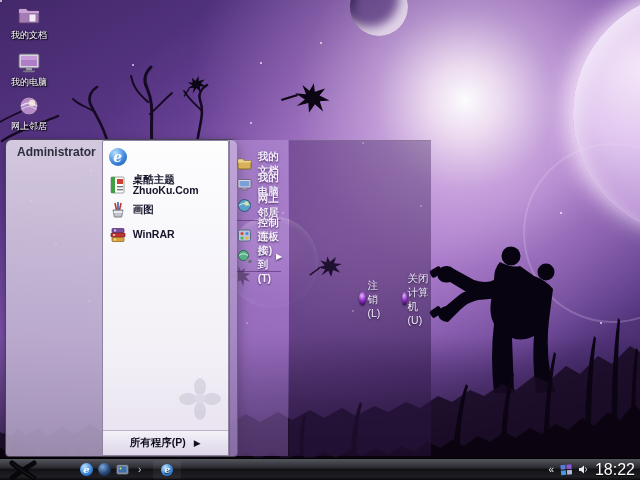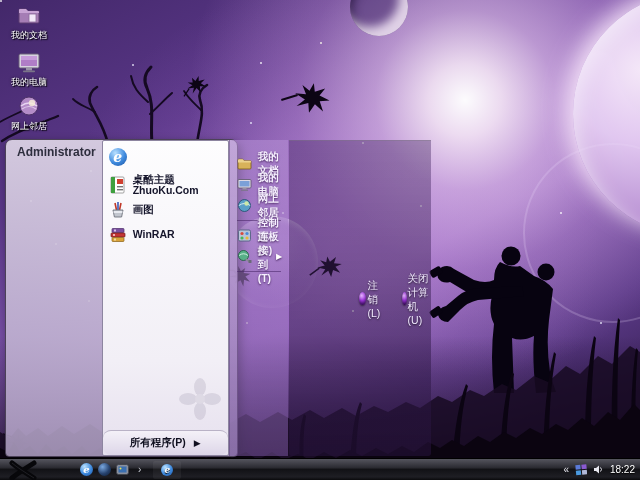--- a/index.html
+++ b/index.html
@@ -43,21 +43,21 @@
   .sm-left{width:127px;margin-left:6px;background:linear-gradient(to bottom,#fdfdfe 0%,#f2eff6 70%,#e6e0ee 100%);
     border:1px solid #8d85a0;border-radius:2px;display:flex;flex-direction:column;position:relative;box-sizing:border-box;}
   .sm-item{height:25px;display:flex;align-items:center;gap:5px;padding-left:5px;cursor:pointer;flex:0 0 auto;}
   .sm-item.tall{height:31px;}
   .sm-item .ic{width:20px;height:20px;flex:0 0 auto;display:flex;align-items:center;justify-content:center;}
   .sm-item .lbl{font-size:10.5px;font-weight:bold;color:#14142a;line-height:11px;}
   .sm-item .sub{font-size:9px;color:#8d8d9d;font-weight:normal;display:block;margin-top:1px;}
   .sm-flower{position:absolute;right:6px;bottom:30px;opacity:.55;}
   .sm-allprog{margin-top:auto;height:24px;border-top:1px solid #b9b2c6;display:flex;align-items:center;justify-content:center;gap:8px;
     font-size:10.5px;font-weight:bold;color:#101020;cursor:pointer;
-    background:linear-gradient(to bottom,#f4f1f8,#ddd6e8);border-radius:8px;}
+    background:linear-gradient(to bottom,#f4f1f8,#ddd6e8);}
   .sm-allprog .arr{font-size:9px;}
   .sm-right{flex:1;margin-right:1px;padding-top:13px;box-sizing:border-box;
     background:linear-gradient(to bottom, rgba(180,142,212,.60) 0%, rgba(152,112,188,.58) 60%, rgba(120,84,158,.55) 100%);
     border-left:1px solid rgba(90,70,120,.5);}
   .smr-item{height:21px;display:flex;align-items:center;gap:5px;padding:0 6px 0 7px;cursor:pointer;
     font-size:10.5px;font-weight:bold;color:#f6f0ff;text-shadow:0 1px 2px rgba(40,10,60,.75);}
   .smr-item .ic{width:16px;height:16px;flex:0 0 auto;display:flex;align-items:center;justify-content:center;}
   .smr-item .sub-arr{margin-left:auto;font-size:8px;color:#fff;}
   .smr-sep{border-top:1px solid rgba(70,35,100,.55);margin:4px 7px;}
   .sm-footer{flex:0 0 27px;display:flex;align-items:center;gap:16px;padding-left:70px;
@@ -78,21 +78,21 @@
     background:radial-gradient(circle at 35% 28%, #b8e0ff 0%, #3e8ade 55%, #1b4f9c 100%);
     color:#fff;font-family:"DejaVu Serif",serif;font-style:italic;font-weight:bold;}
   .sphere{width:13px;height:13px;border-radius:50%;
     background:radial-gradient(circle at 35% 30%, #7aa8e0 0%, #27436f 55%, #0d1a30 100%);}
   .tb-chev{color:#cfd2da;font-size:10px;margin-left:4px;cursor:pointer;}
   .tb-task{display:flex;align-items:center;gap:5px;margin-left:12px;height:18px;padding:0 8px;border-radius:2px;
     background:rgba(255,255,255,.05);cursor:pointer;
     font-size:10.5px;color:#f2f2f6;text-shadow:0 1px 1px #000;white-space:nowrap;}
   .tb-tray{margin-left:auto;display:flex;align-items:center;gap:6px;padding-right:5px;}
   .tray-chev{color:#e8e8f0;font-size:10px;cursor:pointer;}
-  .tb-time{font-size:10px;color:#fff;text-shadow:0 1px 1px #000;}
+  .tb-time{font-size:16px;color:#fff;text-shadow:0 1px 1px #000;}
 </style>
 </head>
 <body>
 
 <div class="screen">
 
   <div class="sky"></div>
   <div class="planet-big"></div>
   <div class="planet-crescent"></div>
   <div class="ring-faint"></div>

